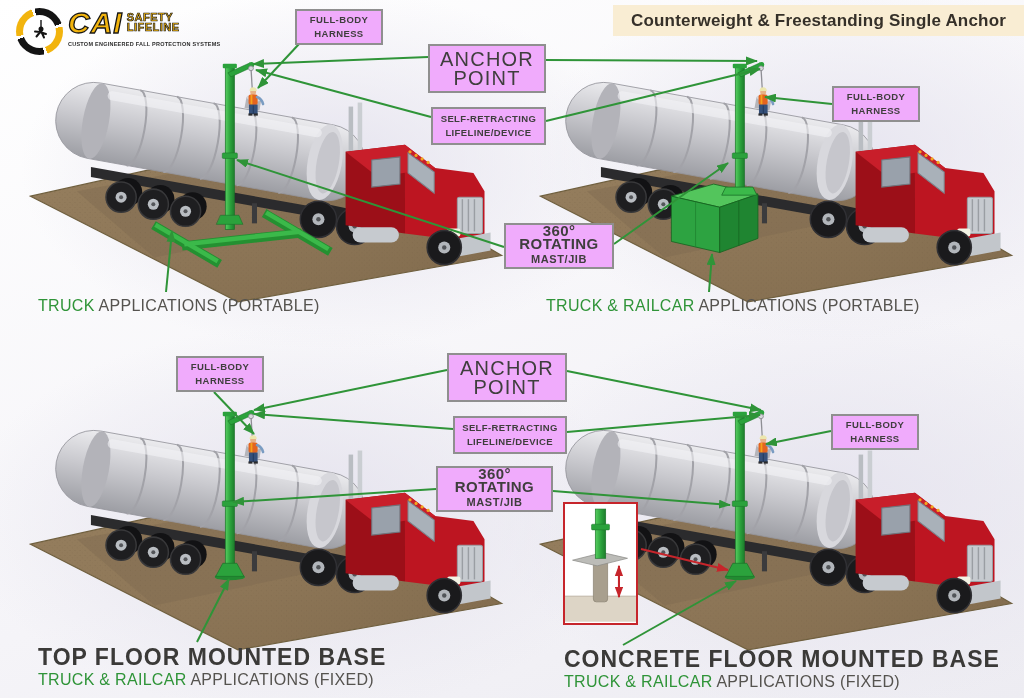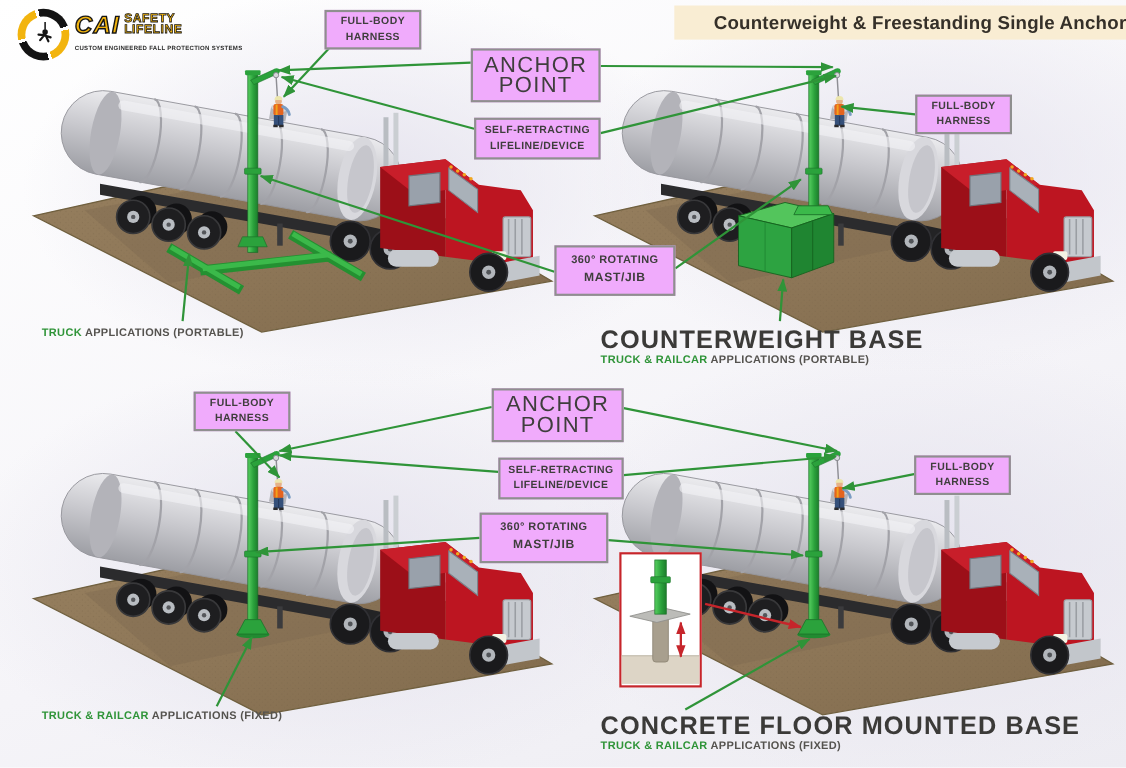--- a/index.html
+++ b/index.html
@@ -13,45 +13,45 @@
         radial-gradient(470px 280px at 830px 510px,#e5e3ee 0%,rgba(229,227,238,0) 72%),
         linear-gradient(160deg,#ffffff 0%,#f5f4f8 60%,#edecf2 100%);}
   .defs{position:absolute;width:0;height:0;overflow:hidden;}
   .scene{position:absolute;z-index:2;}
   .sceneQ1{left:-2px;top:20px;width:516px;height:302px;}
   .sceneQ2{left:508px;top:20px;width:516px;height:302px;}
   .sceneQ3{left:-2px;top:368px;width:516px;height:302px;}
   .sceneQ4{left:508px;top:368px;width:516px;height:302px;}
   .overlay{position:absolute;left:0;top:0;width:1024px;height:698px;z-index:5;pointer-events:none;}
   .banner{position:absolute;left:613px;top:5px;right:0;height:31px;z-index:6;
-          background:#f9edd3;display:flex;align-items:center;justify-content:flex-end;
+          background:#f9edd3;display:flex;align-items:center;justify-content:center;
           font-weight:700;font-size:17px;color:#353029;letter-spacing:.2px;}
   .logo{position:absolute;left:16px;top:8px;z-index:6;display:flex;align-items:flex-start;}
   .ring{position:relative;width:47px;height:47px;border-radius:50%;
         background:conic-gradient(#141414 0 70deg,#fff 70deg 78deg,#f2b40e 78deg 160deg,#fff 160deg 168deg,
                    #141414 168deg 250deg,#fff 250deg 258deg,#f2b40e 258deg 340deg,#fff 340deg 348deg,#141414 348deg 360deg);}
   .ring-inner{position:absolute;left:7px;top:7px;width:33px;height:33px;border-radius:50%;background:#fff;
               display:flex;align-items:center;justify-content:center;}
   .logo-text{margin-left:5px;}
   .logo-row{display:flex;align-items:flex-start;}
-  .brand{font-style:italic;font-weight:900;font-size:22px;line-height:30px;color:#f2b40e;
+  .brand{font-style:italic;font-weight:900;font-size:30px;line-height:30px;color:#f2b40e;
          -webkit-text-stroke:1.3px #151515;letter-spacing:1px;}
   .brand-words{margin-left:4px;margin-top:4px;font-weight:900;font-size:11px;line-height:10px;
          color:#f2b40e;-webkit-text-stroke:.7px #151515;letter-spacing:.5px;}
   .tagline{margin-top:3px;font-size:5.5px;font-weight:700;color:#2c2c2c;letter-spacing:.25px;}
   .callout{position:absolute;z-index:6;background:#f0abfc;border:2px solid #8f8f8f;color:#3f3e3d;
            display:flex;flex-direction:column;align-items:center;justify-content:center;text-align:center;
            box-sizing:border-box;}
   .co-sm{font-size:9.5px;font-weight:800;letter-spacing:.4px;line-height:14px;}
   .co-lg{font-size:20px;font-weight:400;letter-spacing:1.2px;line-height:19px;}
-  .co-md{font-size:10px;font-weight:800;letter-spacing:.4px;line-height:13px;}
+  .co-md{font-size:15px;font-weight:800;letter-spacing:.4px;line-height:13px;}
   .co-xl{font-size:11px;font-weight:800;letter-spacing:.6px;line-height:19px;}
   .caption{position:absolute;z-index:6;}
   .cap-title{font-size:23px;font-weight:800;color:#3b3a38;letter-spacing:1px;line-height:25px;}
-  .cap-sub{font-size:10px;font-weight:700;color:#55534f;letter-spacing:.3px;margin-top:1px;}
+  .cap-sub{font-size:16px;font-weight:400;color:#55534f;letter-spacing:.3px;margin-top:1px;}
   .cap-sub .green{color:#2f9438;}
   .inset{position:absolute;left:563px;top:502px;width:75px;height:123px;z-index:4;
          background:#ffffff;border:2.5px solid #c6252b;box-sizing:border-box;}
   .inset svg{display:block;width:100%;height:100%;}
   .inset-note{position:absolute;left:617px;top:574px;width:120px;z-index:7;
               color:#c6252b;font-size:11.5px;font-weight:900;line-height:13.5px;letter-spacing:.2px;}
 </style>
 </head>
 <body>
 
@@ -301,27 +301,27 @@
       <rect x="32" y="4" width="11" height="52" fill="url(#gMast)" stroke="#1b7129" stroke-width="0.7"></rect>
       <rect x="28" y="20" width="19" height="6" rx="1" fill="#2ba23c" stroke="#1b7129" stroke-width="0.5"></rect>
       <line x1="57" y1="64" x2="57" y2="97" stroke="#c6252b" stroke-width="2.2" marker-start="url(#ars)" marker-end="url(#ar)"></line>
     </svg>
   </div>
 
   <div class="caption" style="left:38px;top:296px;">
     <div class="cap-sub"><span class="green">TRUCK</span><span> APPLICATIONS (PORTABLE)</span></div>
   </div>
   <div class="caption" style="left:546px;top:296px;">
-    <div class="cap-title">COUNTERWEIGHT BASE</div>
     <div class="cap-sub"><span class="green">TRUCK &amp; RAILCAR</span><span> APPLICATIONS (PORTABLE)</span></div>
   </div>
   <div class="caption" style="left:38px;top:645px;">
+    <div class="cap-title">TOP FLOOR MOUNTED BASE</div>
     <div class="cap-sub"><span class="green">TRUCK &amp; RAILCAR</span><span> APPLICATIONS (FIXED)</span></div>
   </div>
-  <div class="caption" style="left:546px;top:647px;">
+  <div class="caption" style="left:564px;top:647px;">
     <div class="cap-title">CONCRETE FLOOR MOUNTED BASE</div>
     <div class="cap-sub"><span class="green">TRUCK &amp; RAILCAR</span><span> APPLICATIONS (FIXED)</span></div>
   </div>
 
   <div class="logo">
     <div class="ring">
       <div class="ring-inner">
         <svg width="24" height="24" viewBox="0 0 24 24">
           <line x1="13" y1="0" x2="13" y2="7" stroke="#141414" stroke-width="1.4"></line>
           <circle cx="13" cy="9" r="2.5" fill="#141414"></circle>

